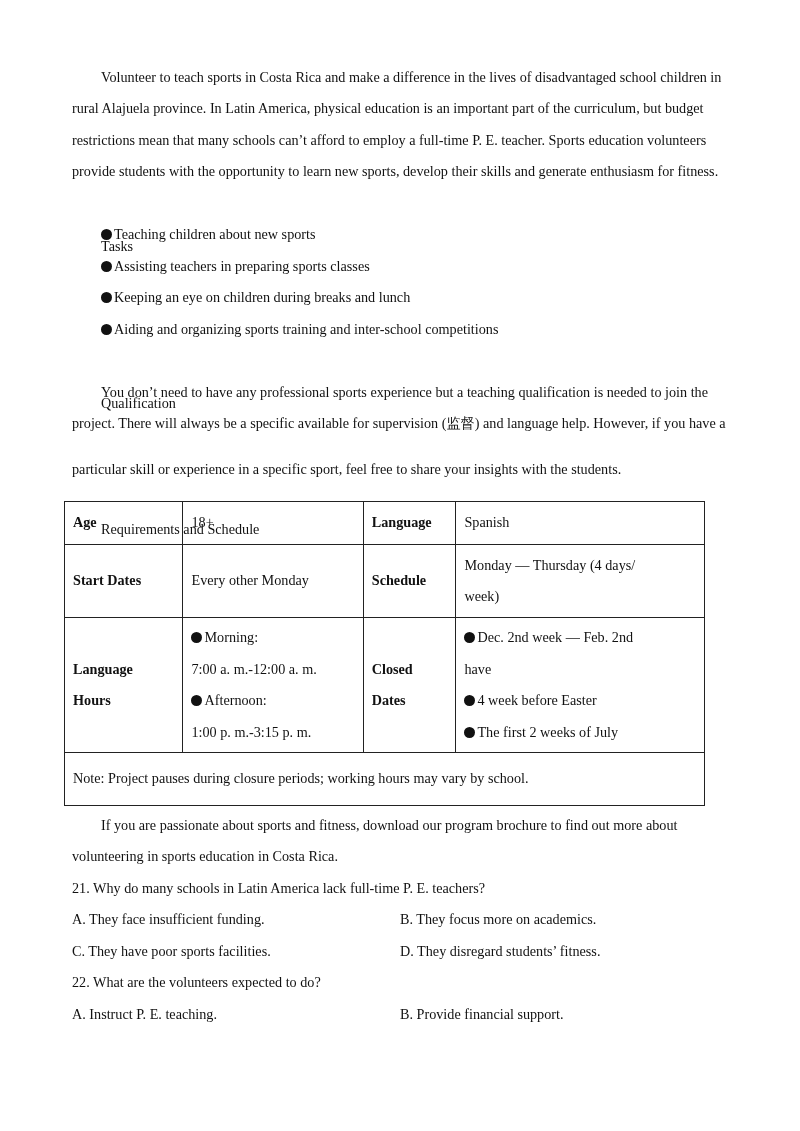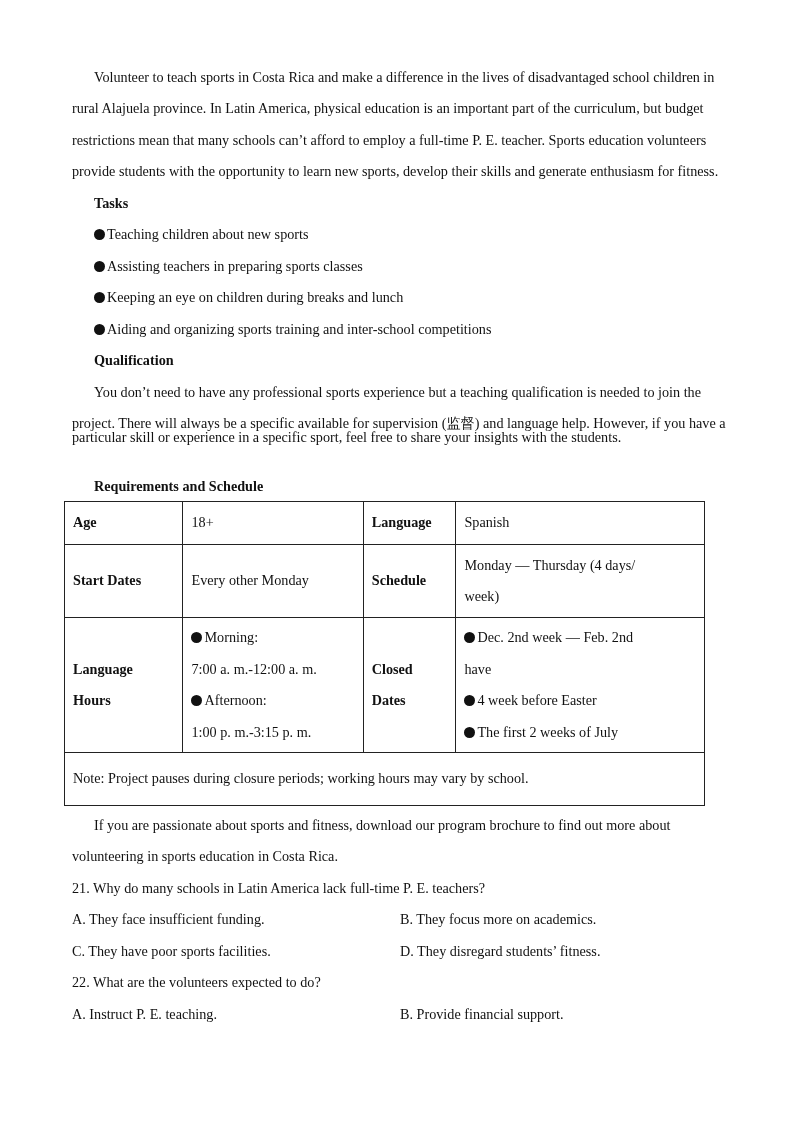--- a/index.html
+++ b/index.html
@@ -4,22 +4,22 @@
   <style>
     html, body { margin: 0; padding: 0; background: #ffffff; }
     body {
       width: 800px; height: 1131px; position: relative; overflow: hidden;
       font-family: "Liberation Serif", "DejaVu Serif", serif;
       color: #111111;
       font-size: 14.2px;
     }
     .page { position: absolute; left: 0; top: 0; width: 800px; height: 1131px; }
     .line { position: absolute; left: 72px; white-space: nowrap; line-height: 18px; }
-    .indent { left: 94px; }
-    .bold { font-weight: bold; }
+    .indent { left: 101px; }
+    .bold { font-weight: normal; margin-top: 43px; }
     .bullet { display: inline-block; width: 11px; height: 11px; border-radius: 50%; background: #111; margin-right: 2px; vertical-align: -1px; }
 
     table.req {
       position: absolute; left: 64px; top: 501px; width: 641px;
       border-collapse: collapse; table-layout: fixed; padding-left: 6px;
     }
     table.req td {
       border: 1.3px solid #222; padding: 0 8px; vertical-align: middle;
       line-height: 31.5px; font-size: 14.2px;
     }
@@ -43,21 +43,21 @@
 
   <div class="line indent bold" style="top:194px">Tasks</div>
   <div class="line indent" style="top:225px"><span class="bullet"></span><span>Teaching children about new sports</span></div>
   <div class="line indent" style="top:288px"><span class="bullet"></span><span>Keeping an eye on children during breaks and lunch</span></div>
   <div class="line indent" style="top:257px"><span class="bullet"></span><span>Assisting teachers in preparing sports classes</span></div>
   <div class="line indent" style="top:320px"><span class="bullet"></span><span>Aiding and organizing sports training and inter-school competitions</span></div>
 
   <div class="line indent bold" style="top:351px">Qualification</div>
   <div class="line indent" style="top:383px">You don’t need to have any professional sports experience but a teaching qualification is needed to join the</div>
   <div class="line" style="top:414px">project. There will always be a specific available for supervision (监督) and language help. However, if you have a</div>
-  <div class="line" style="top:428px">particular skill or experience in a specific sport, feel free to share your insights with the students.</div>
+  <div class="line" style="top:460px">particular skill or experience in a specific sport, feel free to share your insights with the students.</div>
 
   <div class="line indent bold" style="top:477px">Requirements and Schedule</div>
 
   <table class="req">
     <colgroup>
       <col class="col1">
         <col class="col2">
         <col class="col3">
         <col class="col4">
     </colgroup>

